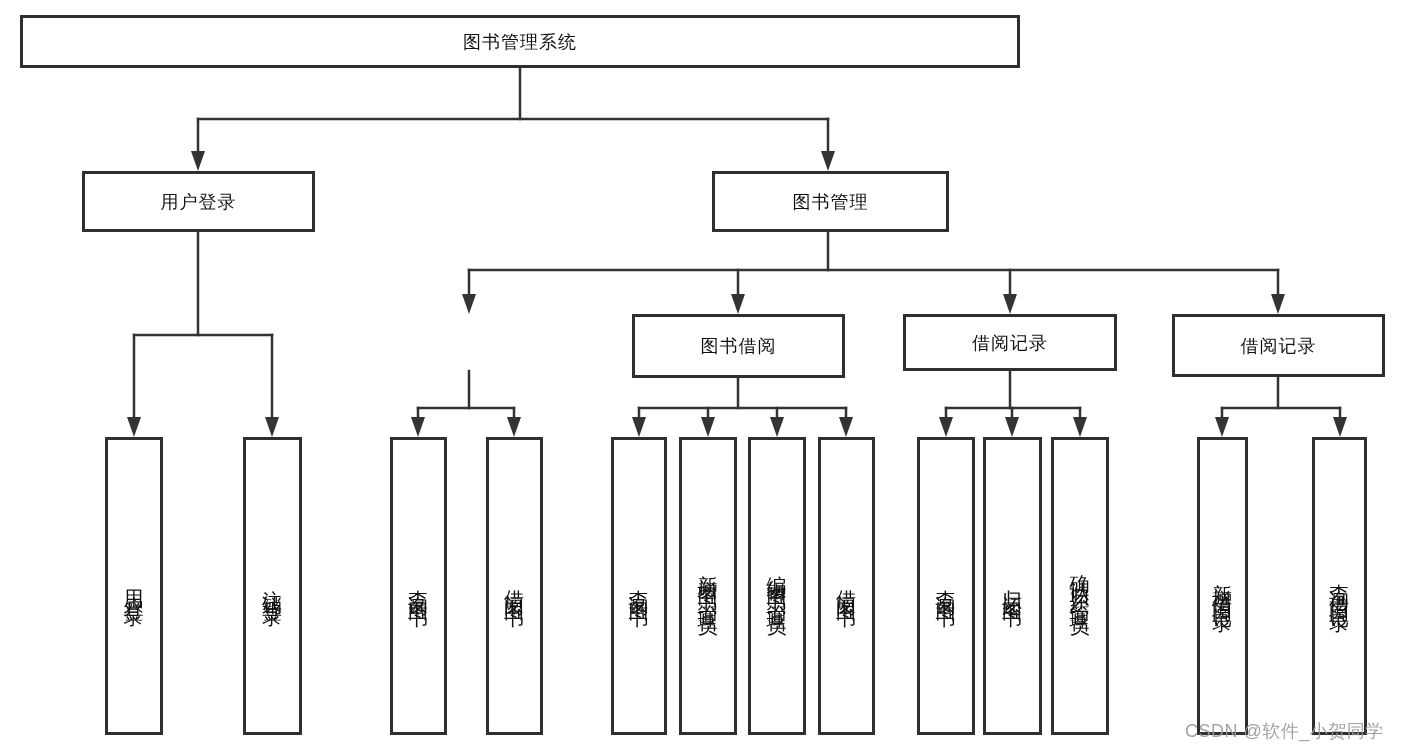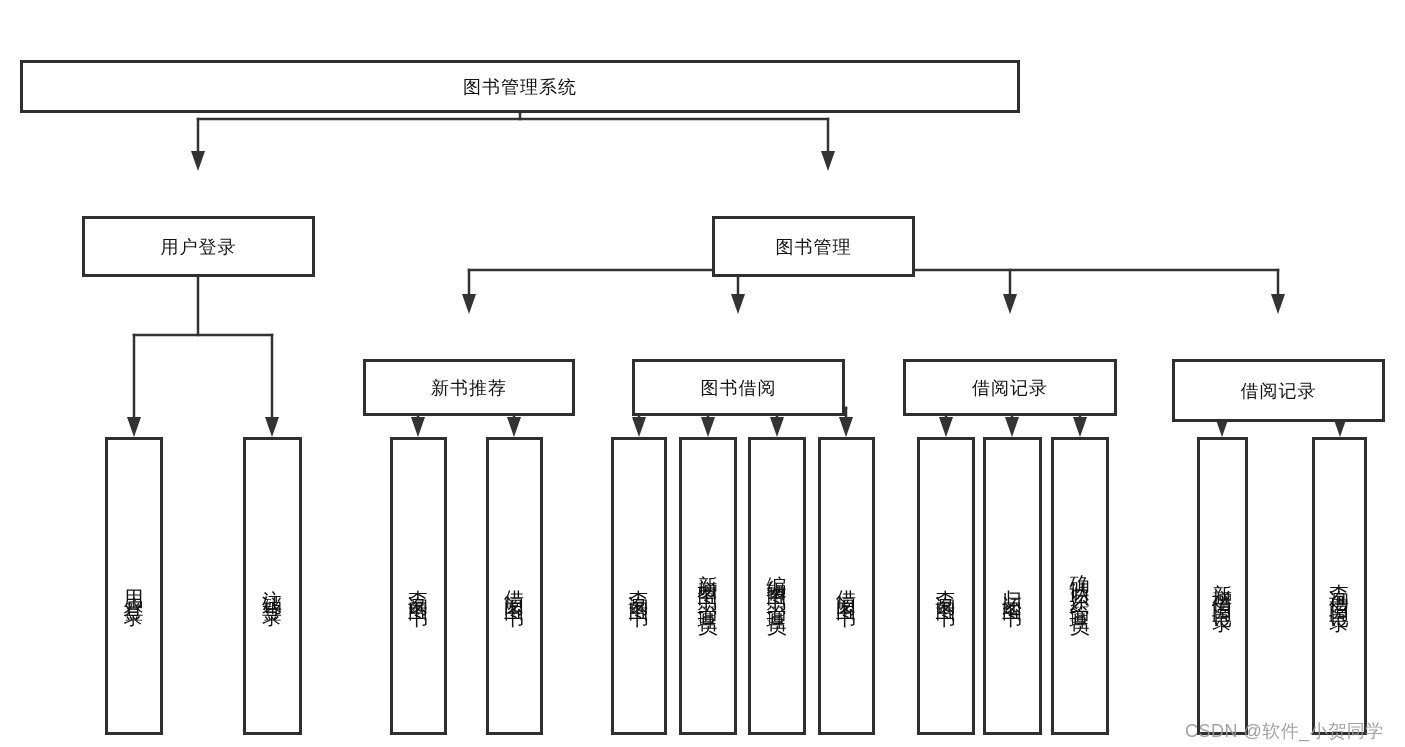--- a/index.html
+++ b/index.html
@@ -7,21 +7,21 @@
     position:relative; width:1405px; height:747px; background:#ffffff;
     font-family:"Liberation Sans", sans-serif; overflow:hidden;
   }
   svg.connectors { position:absolute; left:0; top:0; z-index:0; }
   .node {
     position:absolute; box-sizing:border-box; background:#ffffff;
     border:3px solid #2f2f2f; color:#111111; z-index:1;
     display:flex; align-items:center; justify-content:center;
     text-align:center;
   }
-  .h-node { font-size:18px; letter-spacing:1px;margin-top:45px; }
+  .h-node { font-size:18px; letter-spacing:1px; }
   .leaf {
     top:437px; height:298px; font-size:20px; letter-spacing:6px;
     writing-mode:vertical-rl; text-orientation:mixed; line-height:1.1;
     padding:4px 0;
   }
   .watermark {
     position:absolute; z-index:3; color:#9b9b9b; opacity:0.92;
     font-size:18px; white-space:nowrap; letter-spacing:0.5px;
   }
 </style>
@@ -81,24 +81,23 @@
       <polygon points="939,417 953,417 946,437" fill="#333333"></polygon>
       <polygon points="1005,417 1019,417 1012,437" fill="#333333"></polygon>
       <polygon points="1073,417 1087,417 1080,437" fill="#333333"></polygon>
       <polygon points="1215,417 1229,417 1222,437" fill="#333333"></polygon>
       <polygon points="1333,417 1347,417 1340,437" fill="#333333"></polygon>
     </svg>
 
   <div class="node h-node" style="left:20px;top:15px;width:1000px;height:53px">图书管理系统</div>
 
   <div class="node h-node" style="left:82px;top:171px;width:233px;height:61px">用户登录</div>
-  <div class="node h-node" style="left:712px;top:171px;width:203px;height:61px">图书管理</div>
+  <div class="node h-node" style="left:712px;top:171px;width:237px;height:61px">图书管理</div>
 
-  <div class="node h-node" style="left:363px;top:314px;width:212px;height:57px">新书推荐</div>
-  <div class="node h-node" style="left:632px;top:314px;width:213px;height:57px">图书借阅</div>
+  <div class="node h-node" style="left:632px;top:314px;width:213px;height:64px">图书借阅</div>
   <div class="node h-node" style="left:903px;top:314px;width:214px;height:57px">借阅记录</div>
   <div class="node h-node" style="left:1172px;top:314px;width:213px;height:63px">借阅记录</div>
 
   <div class="node leaf" style="left:105px;width:58px">用户登录</div>
   <div class="node leaf" style="left:243px;width:59px">注销登录</div>
 
   <div class="node leaf" style="left:390px;width:57px">查询图书</div>
   <div class="node leaf" style="left:486px;width:57px">借阅图书</div>
 
   <div class="node leaf" style="left:611px;width:56px">查询图书</div>

